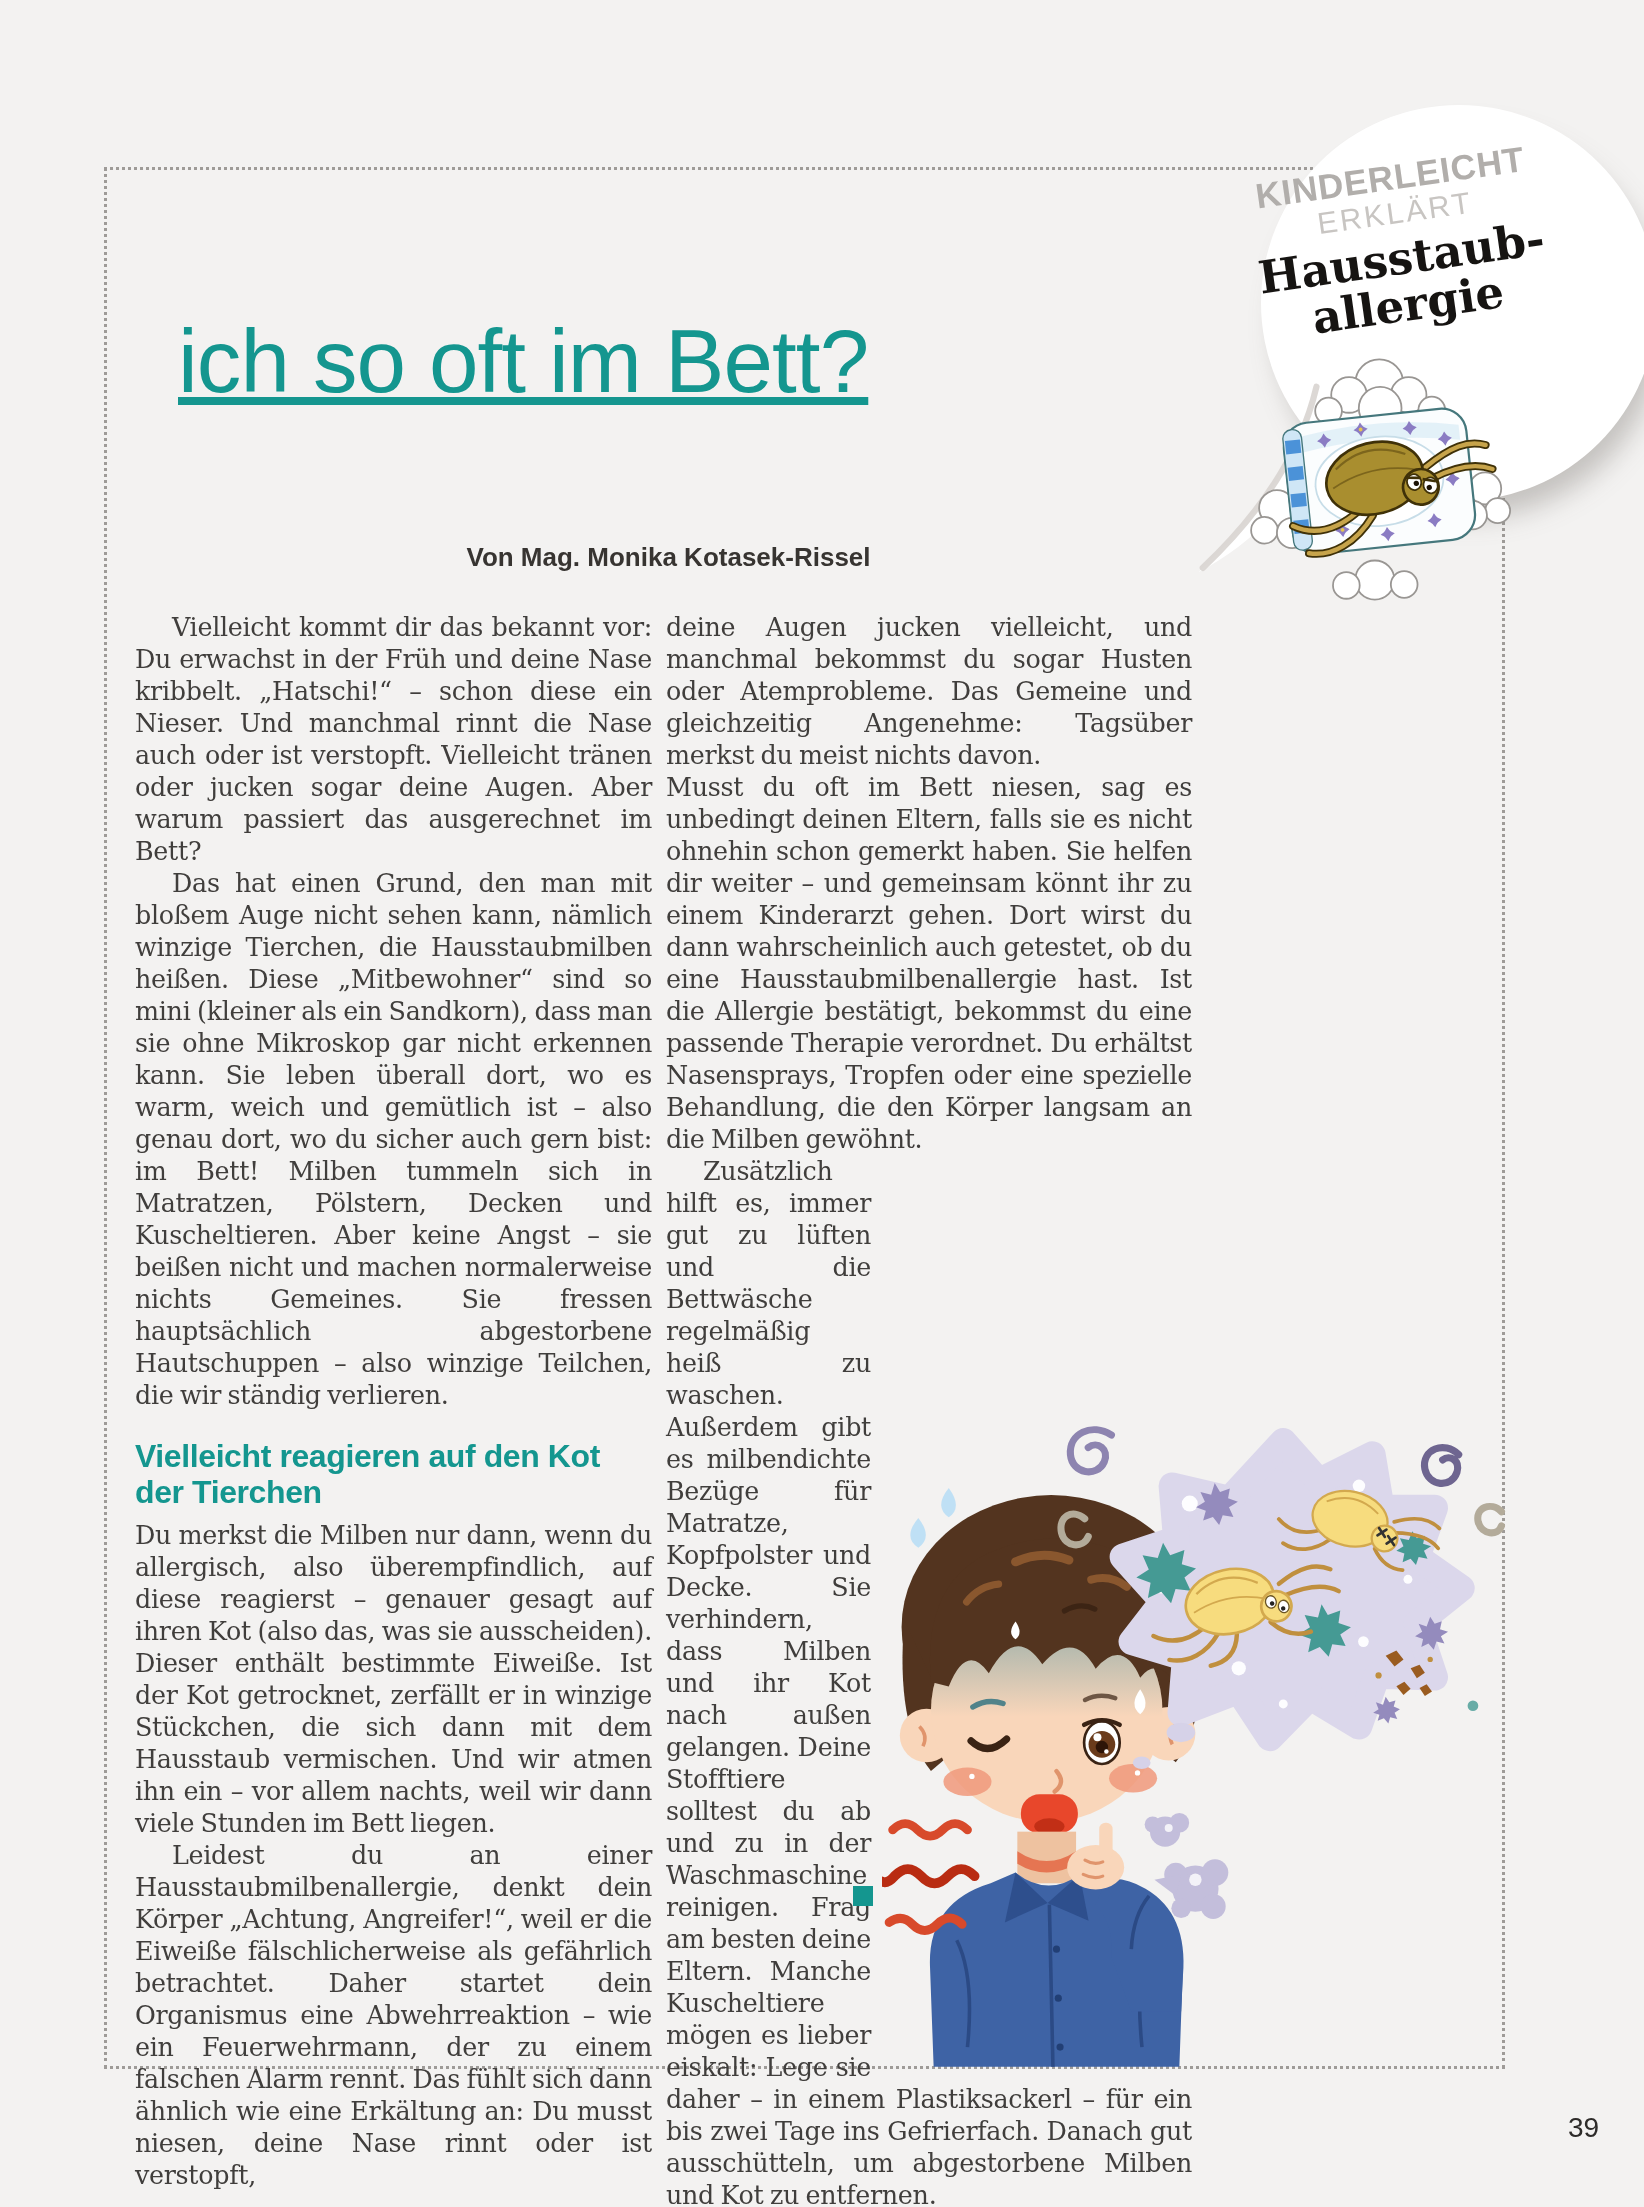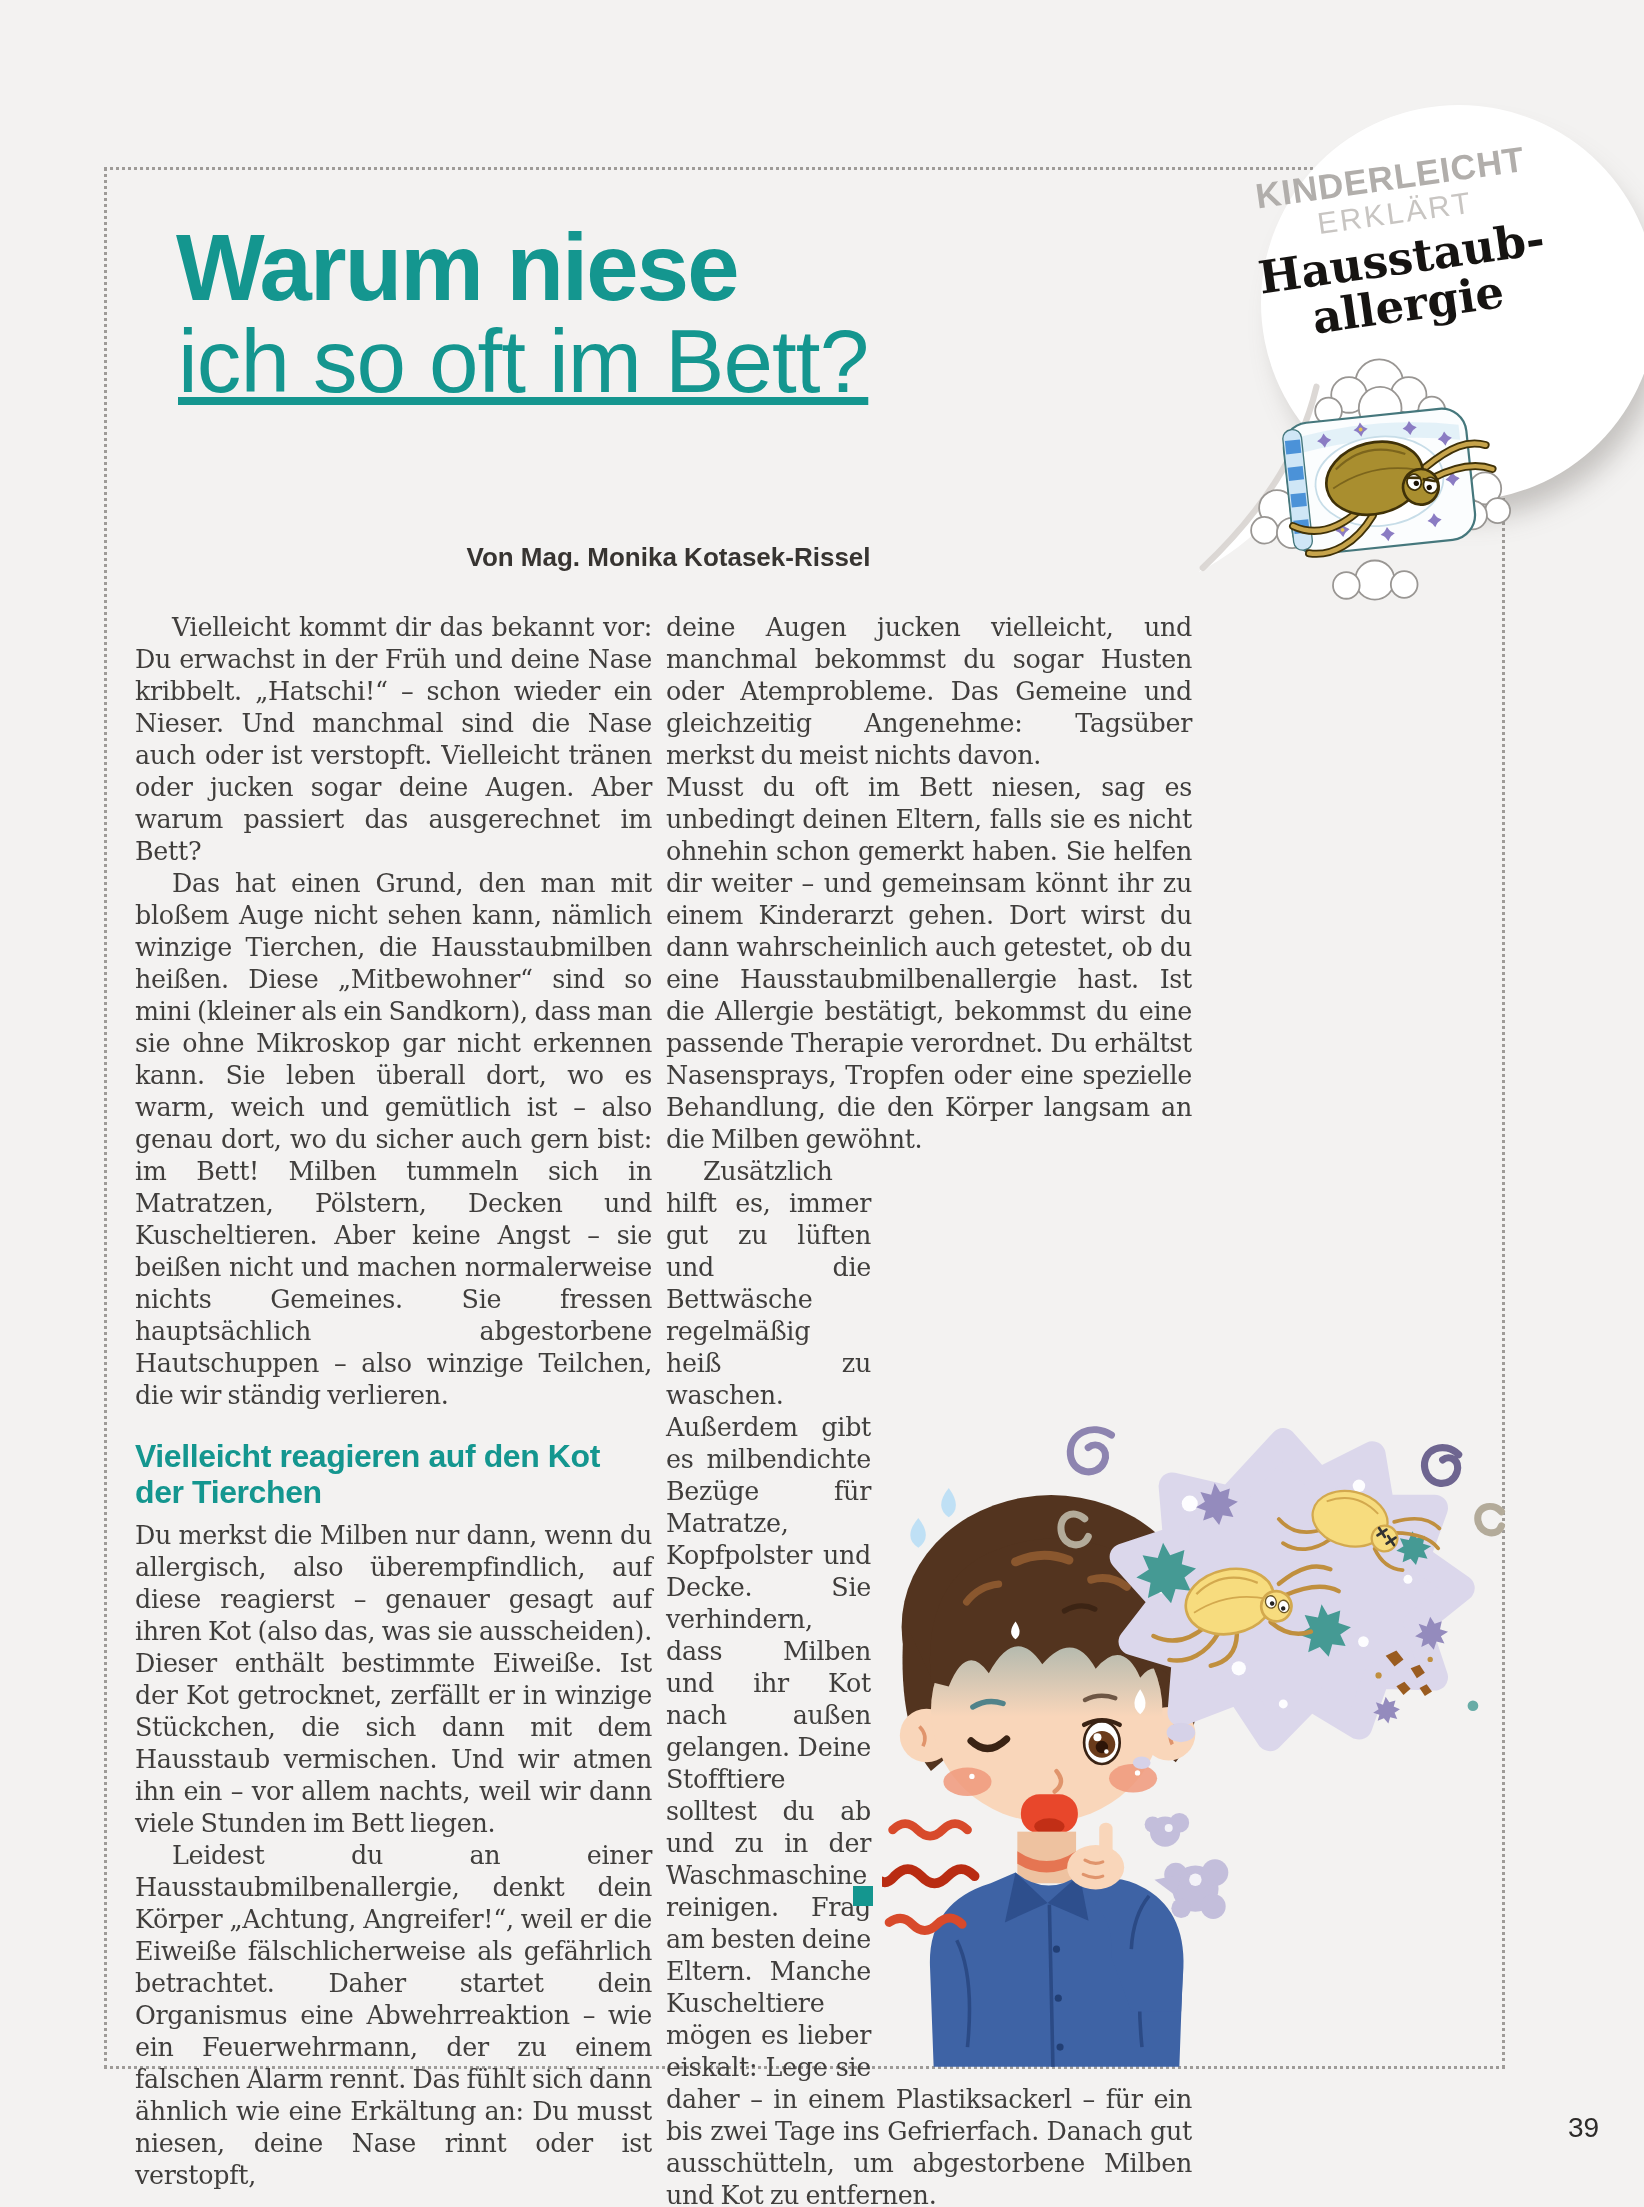--- a/index.html
+++ b/index.html
@@ -51,26 +51,25 @@
   .page-number{position:absolute;left:1552px;top:2112px;z-index:2;
           font-family:"Liberation Sans",sans-serif;font-size:28px;color:#2e2c2a;margin-left:16px;}
 </style>
 </head>
 <body>
 
 <div class="page">
 
   <div class="frame"></div>
 
-  <div class="title1">Warum niese</div>
   <div class="title2">ich so oft im Bett?</div>
   <div class="byline">Von Mag. Monika Kotasek-Rissel</div>
 
   <div class="col col-left">
-    <p class="indent">Vielleicht kommt dir das bekannt vor: Du erwachst in der Früh und deine Nase kribbelt. „Hatschi!“ – schon wieder ein Nieser. Und manchmal sind die Nase auch oder ist verstopft. Vielleicht tränen oder jucken sogar deine Augen. Aber warum passiert das ausgerechnet im Bett?</p>
+    <p class="indent">Vielleicht kommt dir das bekannt vor: Du erwachst in der Früh und deine Nase kribbelt. „Hatschi!“ – schon diese ein Nieser. Und manchmal rinnt die Nase auch oder ist verstopft. Vielleicht tränen oder jucken sogar deine Augen. Aber warum passiert das ausgerechnet im Bett?</p>
     <p class="indent">Das hat einen Grund, den man mit bloßem Auge nicht sehen kann, nämlich winzige Tierchen, die Hausstaubmilben heißen. Diese „Mitbewohner“ sind so mini (kleiner als ein Sandkorn), dass man sie ohne Mikroskop gar nicht erkennen kann. Sie leben überall dort, wo es warm, weich und gemütlich ist – also genau dort, wo du sicher auch gern bist: im Bett! Milben tummeln sich in Matratzen, Pölstern, Decken und Kuscheltieren. Aber keine Angst – sie beißen nicht und machen normalerweise nichts Gemeines. Sie fressen hauptsächlich abgestorbene Hautschuppen – also winzige Teilchen, die wir ständig verlieren.</p>
     <h3 class="subhead">Vielleicht reagieren auf den Kot der Tierchen</h3>
     <p>Du merkst die Milben nur dann, wenn du allergisch, also überempfindlich, auf diese reagierst – genauer gesagt auf ihren Kot (also das, was sie ausscheiden). Dieser enthält bestimmte Eiweiße. Ist der Kot getrocknet, zerfällt er in winzige Stückchen, die sich dann mit dem Hausstaub vermischen. Und wir atmen ihn ein – vor allem nachts, weil wir dann viele Stunden im Bett liegen.</p>
     <p class="indent">Leidest du an einer Hausstaubmilbenallergie, denkt dein Körper „Achtung, Angreifer!“, weil er die Eiweiße fälschlicherweise als gefährlich betrachtet. Daher startet dein Organismus eine Abwehrreaktion – wie ein Feuerwehrmann, der zu einem falschen Alarm rennt. Das fühlt sich dann ähnlich wie eine Erkältung an: Du musst niesen, deine Nase rinnt oder ist verstopft,</p>
   </div>
 
   <div class="col col-right">
     <p>deine Augen jucken vielleicht, und manchmal bekommst du sogar Husten oder Atemprobleme. Das Gemeine und gleichzeitig Angenehme: Tagsüber merkst du meist nichts davon.</p>
     <p>Musst du oft im Bett niesen, sag es unbedingt deinen Eltern, falls sie es nicht ohnehin schon gemerkt haben. Sie helfen dir weiter – und gemeinsam könnt ihr zu einem Kinderarzt gehen. Dort wirst du dann wahrscheinlich auch getestet, ob du eine Hausstaubmilbenallergie hast. Ist die Allergie bestätigt, bekommst du eine passende Therapie verordnet. Du erhältst Nasensprays, Tropfen oder eine spezielle Behandlung, die den Körper langsam an die Milben gewöhnt.</p>
     <div class="wrap-spacer"></div>

